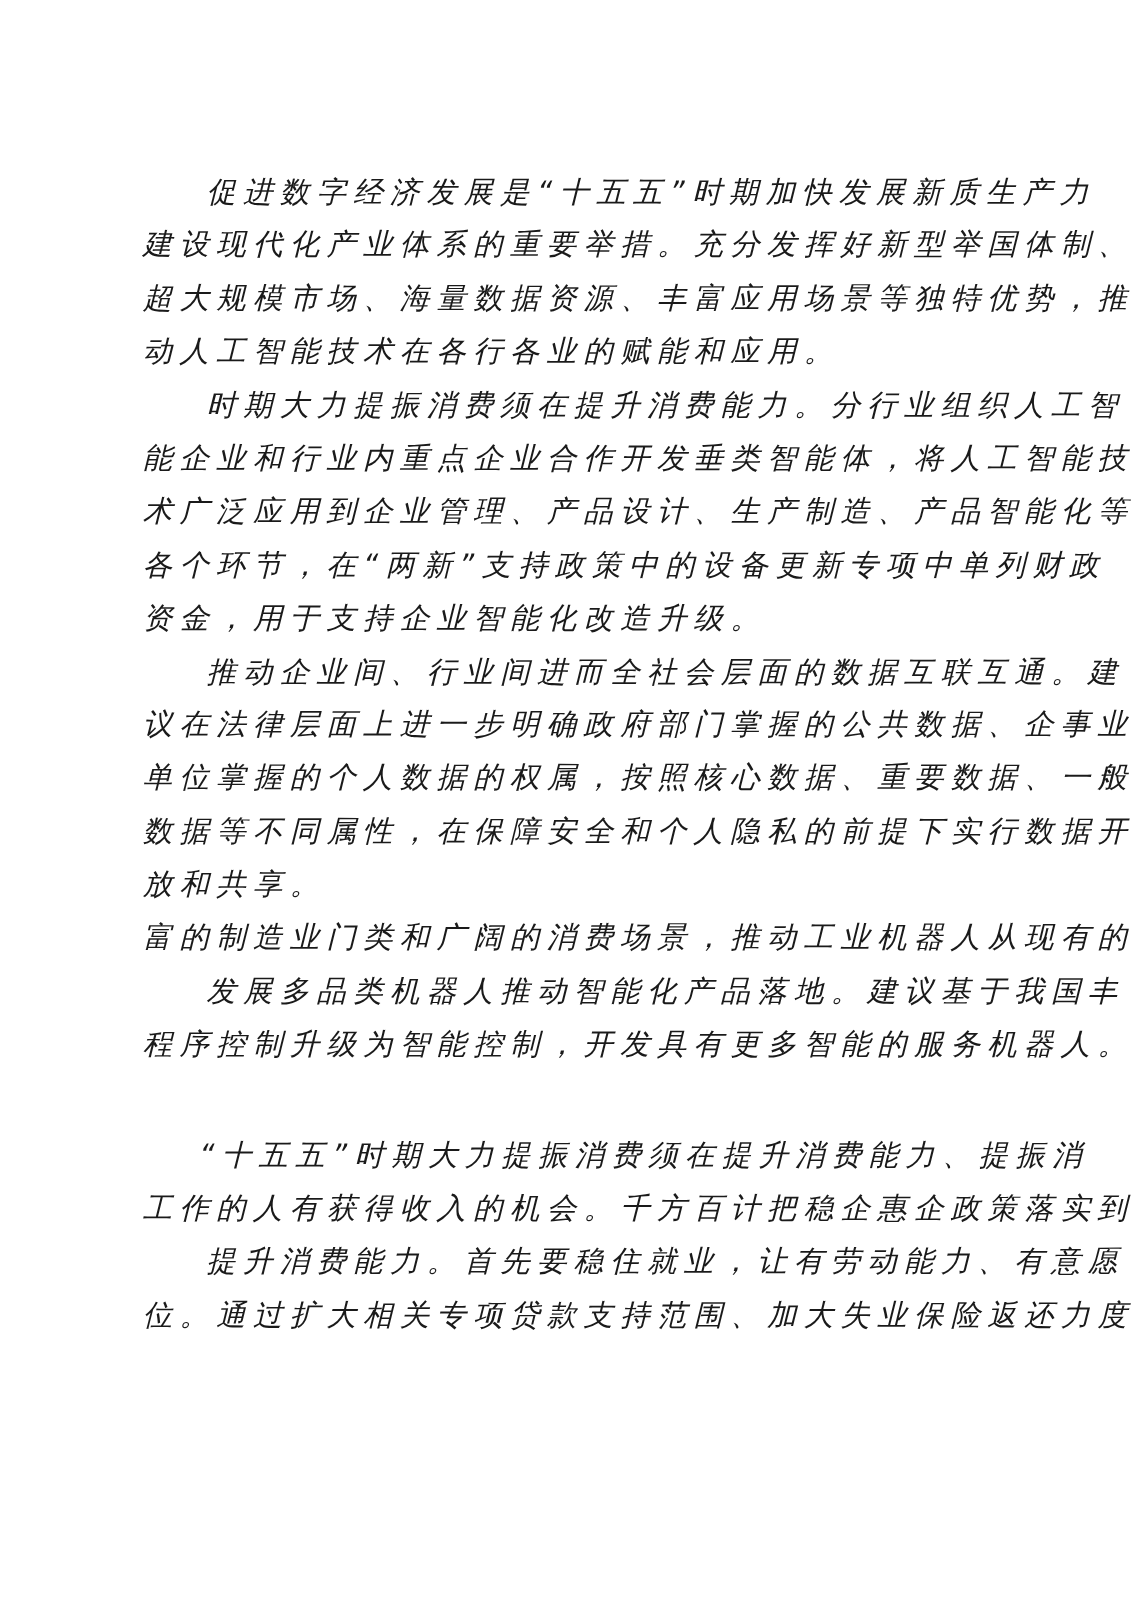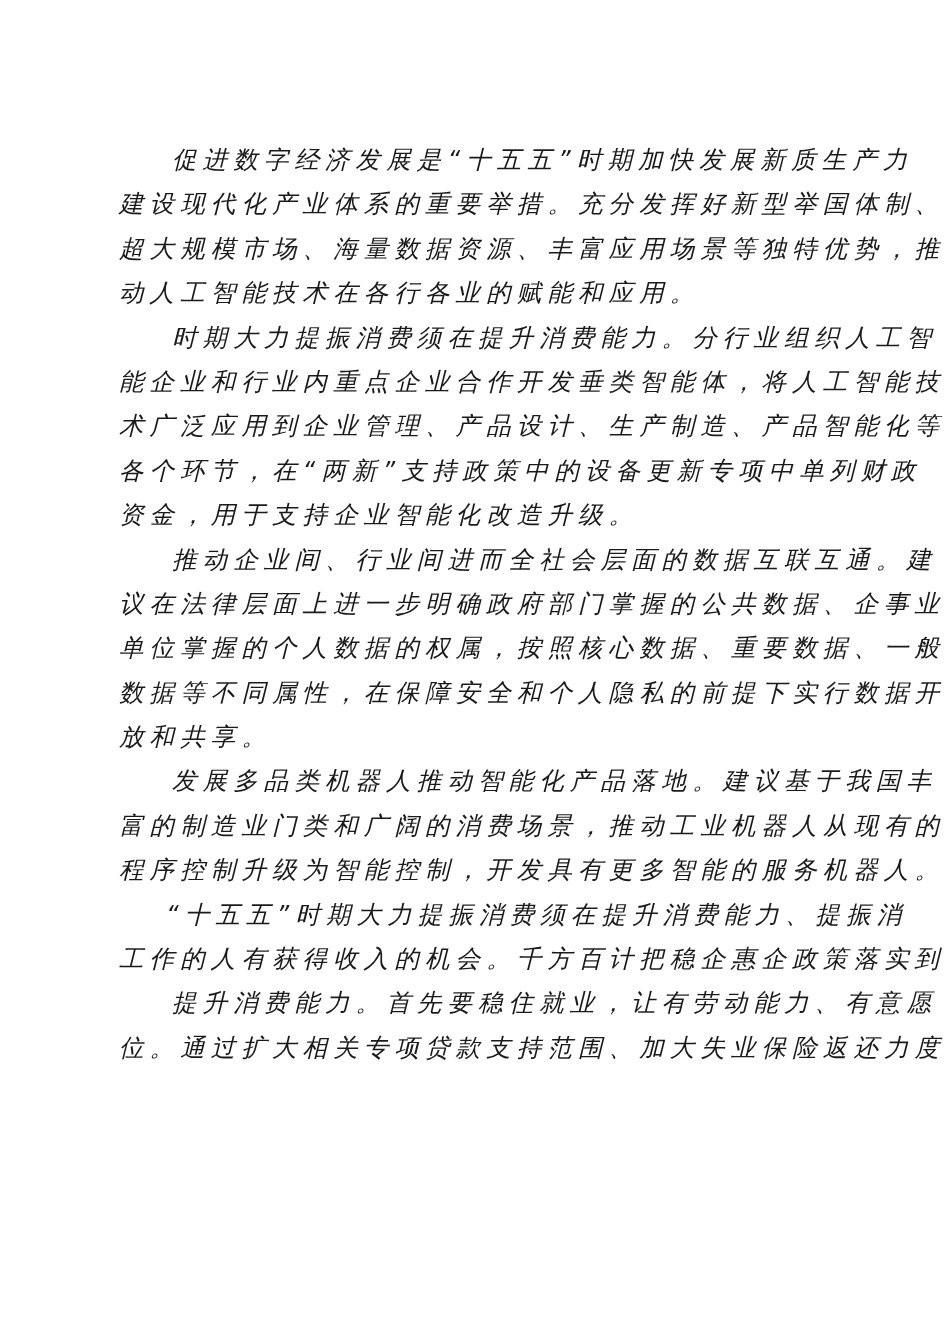--- a/index.html
+++ b/index.html
@@ -36,20 +36,21 @@
       letter-spacing: 6.1px;
       white-space: nowrap;
       overflow: visible;
       font-style: italic;
     }
     .line.indent {
       padding-left: 53px;
     }
     .line.quote-indent {
       padding-left: 47px;
+      margin-top: 48px;
     }
   </style>
 </head>
 <body>
 
 <div class="page">
   <div class="text-column">
 
     <div class="paragraph">
       <div class="line indent">促进数字经济发展是“十五五”时期加快发展新质生产力</div>
@@ -68,22 +69,22 @@
 
     <div class="paragraph">
       <div class="line indent">推动企业间、行业间进而全社会层面的数据互联互通。建</div>
       <div class="line">议在法律层面上进一步明确政府部门掌握的公共数据、企事业</div>
       <div class="line">单位掌握的个人数据的权属，按照核心数据、重要数据、一般</div>
       <div class="line">数据等不同属性，在保障安全和个人隐私的前提下实行数据开</div>
       <div class="line">放和共享。</div>
     </div>
 
     <div class="paragraph">
+      <div class="line">富的制造业门类和广阔的消费场景，推动工业机器人从现有的</div>
       <div class="line indent">发展多品类机器人推动智能化产品落地。建议基于我国丰</div>
-      <div class="line">富的制造业门类和广阔的消费场景，推动工业机器人从现有的</div>
       <div class="line">程序控制升级为智能控制，开发具有更多智能的服务机器人。</div>
     </div>
 
 
     <div class="paragraph">
       <div class="line quote-indent">“十五五”时期大力提振消费须在提升消费能力、提振消</div>
     </div>
 
     <div class="paragraph">
       <div class="line">工作的人有获得收入的机会。千方百计把稳企惠企政策落实到</div>

